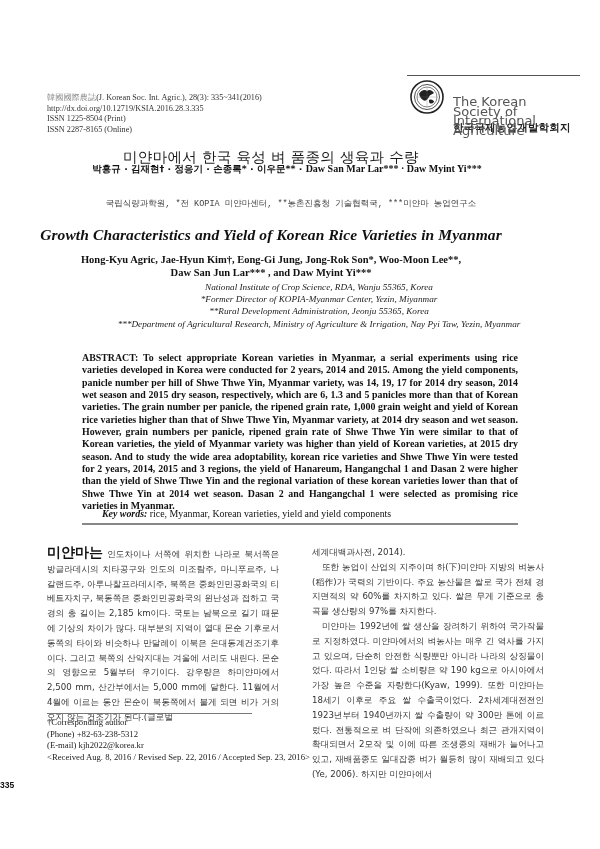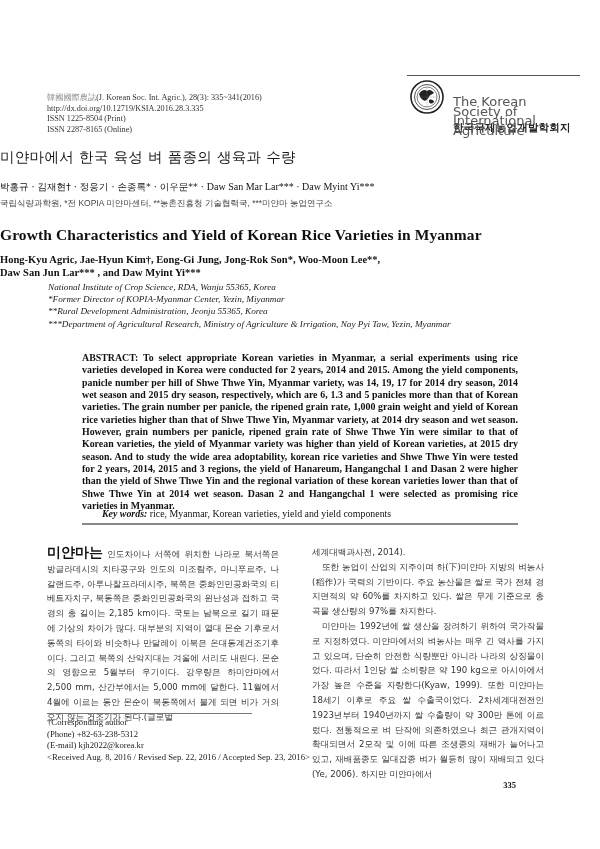--- a/index.html
+++ b/index.html
@@ -6,41 +6,41 @@
   body { width:600px; height:849px; position:relative; overflow:hidden; font-family:"Liberation Serif", serif; color:#111; }
   .abs { position:absolute; }
   .hdr { left:47px; top:77px; font-size:8.2px; line-height:10.6px; color:#333;margin-top:16px; }
   .hdr div { white-space:nowrap; }
   .hdr .jn { color:#8a8a8a; }
   .logo { left:407px; top:75px; width:180px; height:44px; }
   .logo .rule-top { position:absolute; left:0; top:0; width:173px; height:1px; background:#555; }
   .logo .seal { position:absolute; left:3px; top:5px; width:34px; height:34px; }
   .logo .kr { position:absolute; left:46px; top:6px; font-family:"DejaVu Sans", sans-serif; font-weight:bold; font-size:10.5px; letter-spacing:0.2px; color:#222; white-space:nowrap;margin-top:40px; }
   .logo .en { position:absolute; left:46px; top:22px; font-family:"DejaVu Sans", sans-serif; font-size:13px; line-height:9.5px; color:#555; width:125px; }
-  .center { left:0; width:542px; }
+  .center { left:0; width:542px; text-align:center; }
   .kr-title { top:148px; font-family:"DejaVu Sans", sans-serif; font-size:14.5px; color:#1a1a1a; letter-spacing:0.3px; }
-  .kr-authors { top:181px; font-size:10px; font-weight:normal; white-space:nowrap; }
+  .kr-authors { top:163px; font-size:10px; font-weight:bold; white-space:nowrap;padding-left:16px; }
   .kr-authors .k { font-family:"DejaVu Sans", sans-serif; font-size:9.5px; }
-  .kr-aff { top:198px; font-family:Liberation Sans, sans-serif; font-size:8.5px; color:#444; }
-  .en-title { top:226px; font-weight:bold; font-size:15.5px; letter-spacing:0.1px; }
+  .kr-aff { top:198px; font-family:Liberation Mono, monospace; font-size:8.5px; color:#444;padding-left:20px; }
+  .en-title { top:226px; font-weight:bold; font-size:15.5px; letter-spacing:0.1px;font-style:italic; }
   .en-authors { top:254px; font-weight:bold; font-size:10.5px; line-height:12.5px; }
   .en-aff { top:281px; font-style:italic; font-size:9.2px; line-height:12.2px; color:#222;padding-left:48px; }
   .abstract { left:82px; top:352px; width:436px; font-size:9.9px; line-height:12.35px; font-weight:bold; text-align:justify; }
   .keywords { left:82px; top:508px; width:436px; font-size:9.9px;margin-left:20px; }
   .keywords b { font-style:italic; }
   .kw-rule { left:82px; top:523px; width:436px; height:2px; background:#888; }
   .col { top:545px; width:232px; font-family:"DejaVu Sans", sans-serif; font-size:8.6px; line-height:14.8px; color:#333; text-align:justify; }
   .col p { margin:0; }
   .col1 { left:47px; }
   .col2 { left:312px; }
   .lead { font-weight:bold; font-size:14px; color:#111; }
   .indent { text-indent:10px; }
   .fn-rule { left:47px; top:713px; width:205px; height:1px; background:#777; }
   .fn { left:47px; top:717px; font-size:8.7px; line-height:11.6px; color:#222; white-space:nowrap; }
-  .pageno { left:0; width:516px; top:780px; text-align:right; font-family:Liberation Serif, serif; font-size:8.5px; font-weight:bold; }
+  .pageno { left:0; width:516px; top:780px; text-align:left; font-family:Liberation Sans, sans-serif; font-size:8.5px; font-weight:bold; }
 </style>
 </head>
 <body>
 
 <div class="abs hdr">
   <div><span class="jn">韓國國際農誌</span><span>(J. Korean Soc. Int. Agric.), 28(3): 335~341(2016)</span></div>
   <div>http://dx.doi.org/10.12719/KSIA.2016.28.3.335</div>
   <div>ISSN  1225-8504  (Print)</div>
   <div>ISSN  2287-8165  (Online)</div>
 </div>

